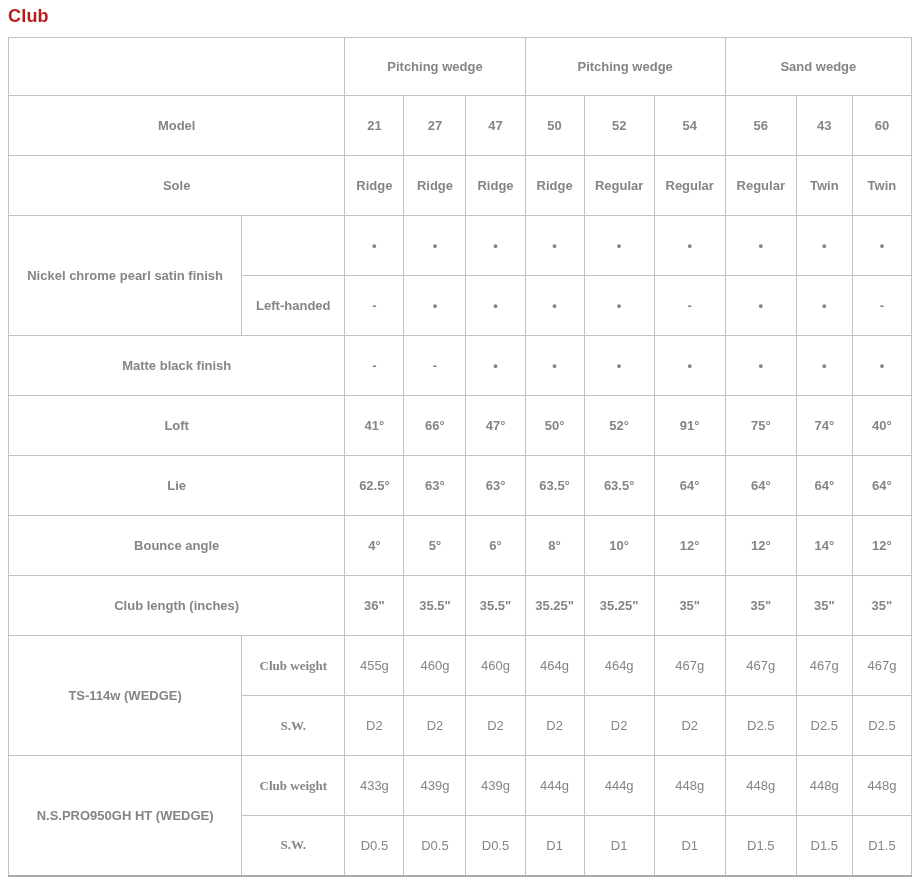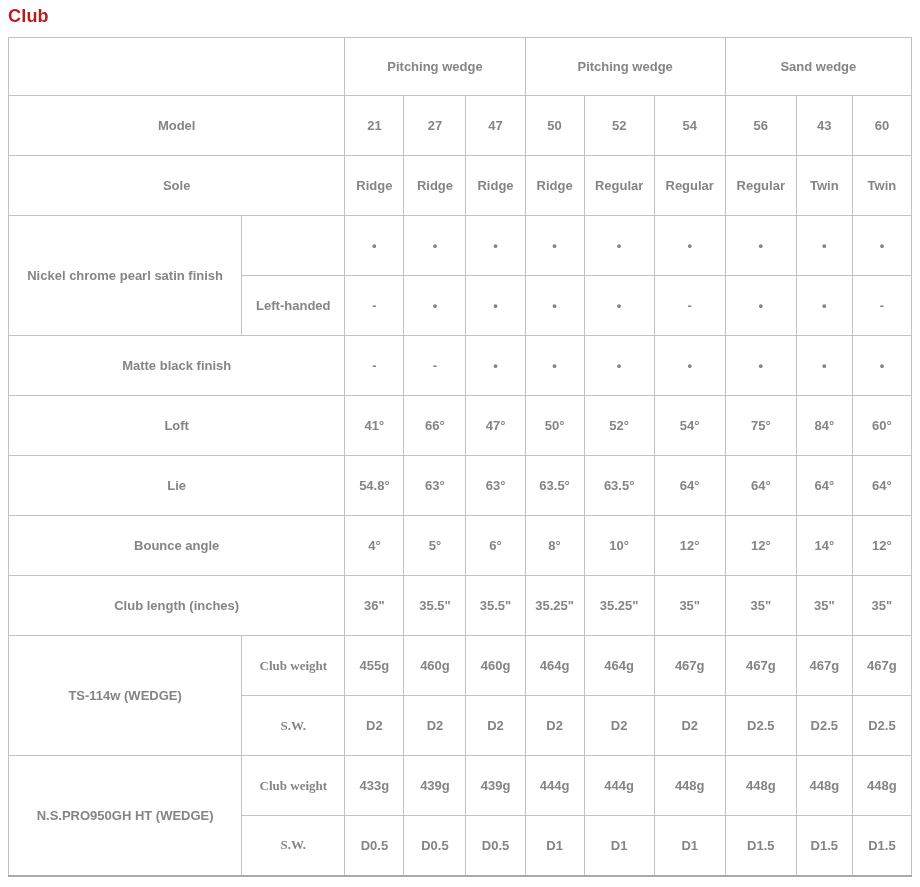--- a/index.html
+++ b/index.html
@@ -26,21 +26,21 @@
     color:#858585;
     font-size:13px;
     padding:2px 4px;
     overflow:hidden;
     word-wrap:break-word;
   }
   table.spec th { font-weight:bold; }
   table.spec td { font-weight:bold; }
   tr.r { height:60px; }
   tr.hdr { height:58px;margin-left:12px; }
-  tr.light td { font-weight:bold; }
+  tr.light td { font-weight:normal; }
   th.sub { font-weight:normal;font-family:Liberation Serif, serif; }
   th.vtop { vertical-align:top; padding-top:23px; }
   td.dot { font-size:12px; letter-spacing:0; }
 </style>
 </head>
 <body>
 
 <div class="wrap">
   <div class="page-title">Club</div>
 
@@ -133,29 +133,29 @@
       <td class="dot">•</td>
     </tr>
 
     <tr class="r">
       <th colspan="2">Loft</th>
       <td>41°</td>
       <td>66°</td>
       <td>47°</td>
       <td>50°</td>
       <td>52°</td>
-      <td>54°</td>
+      <td>91°</td>
       <td>75°</td>
-      <td>84°</td>
-      <td>60°</td>
+      <td>74°</td>
+      <td>40°</td>
     </tr>
 
     <tr class="r">
       <th colspan="2">Lie</th>
-      <td>54.8°</td>
+      <td>62.5°</td>
       <td>63°</td>
       <td>63°</td>
       <td>63.5°</td>
       <td>63.5°</td>
       <td>64°</td>
       <td>64°</td>
       <td>64°</td>
       <td>64°</td>
     </tr>
 

